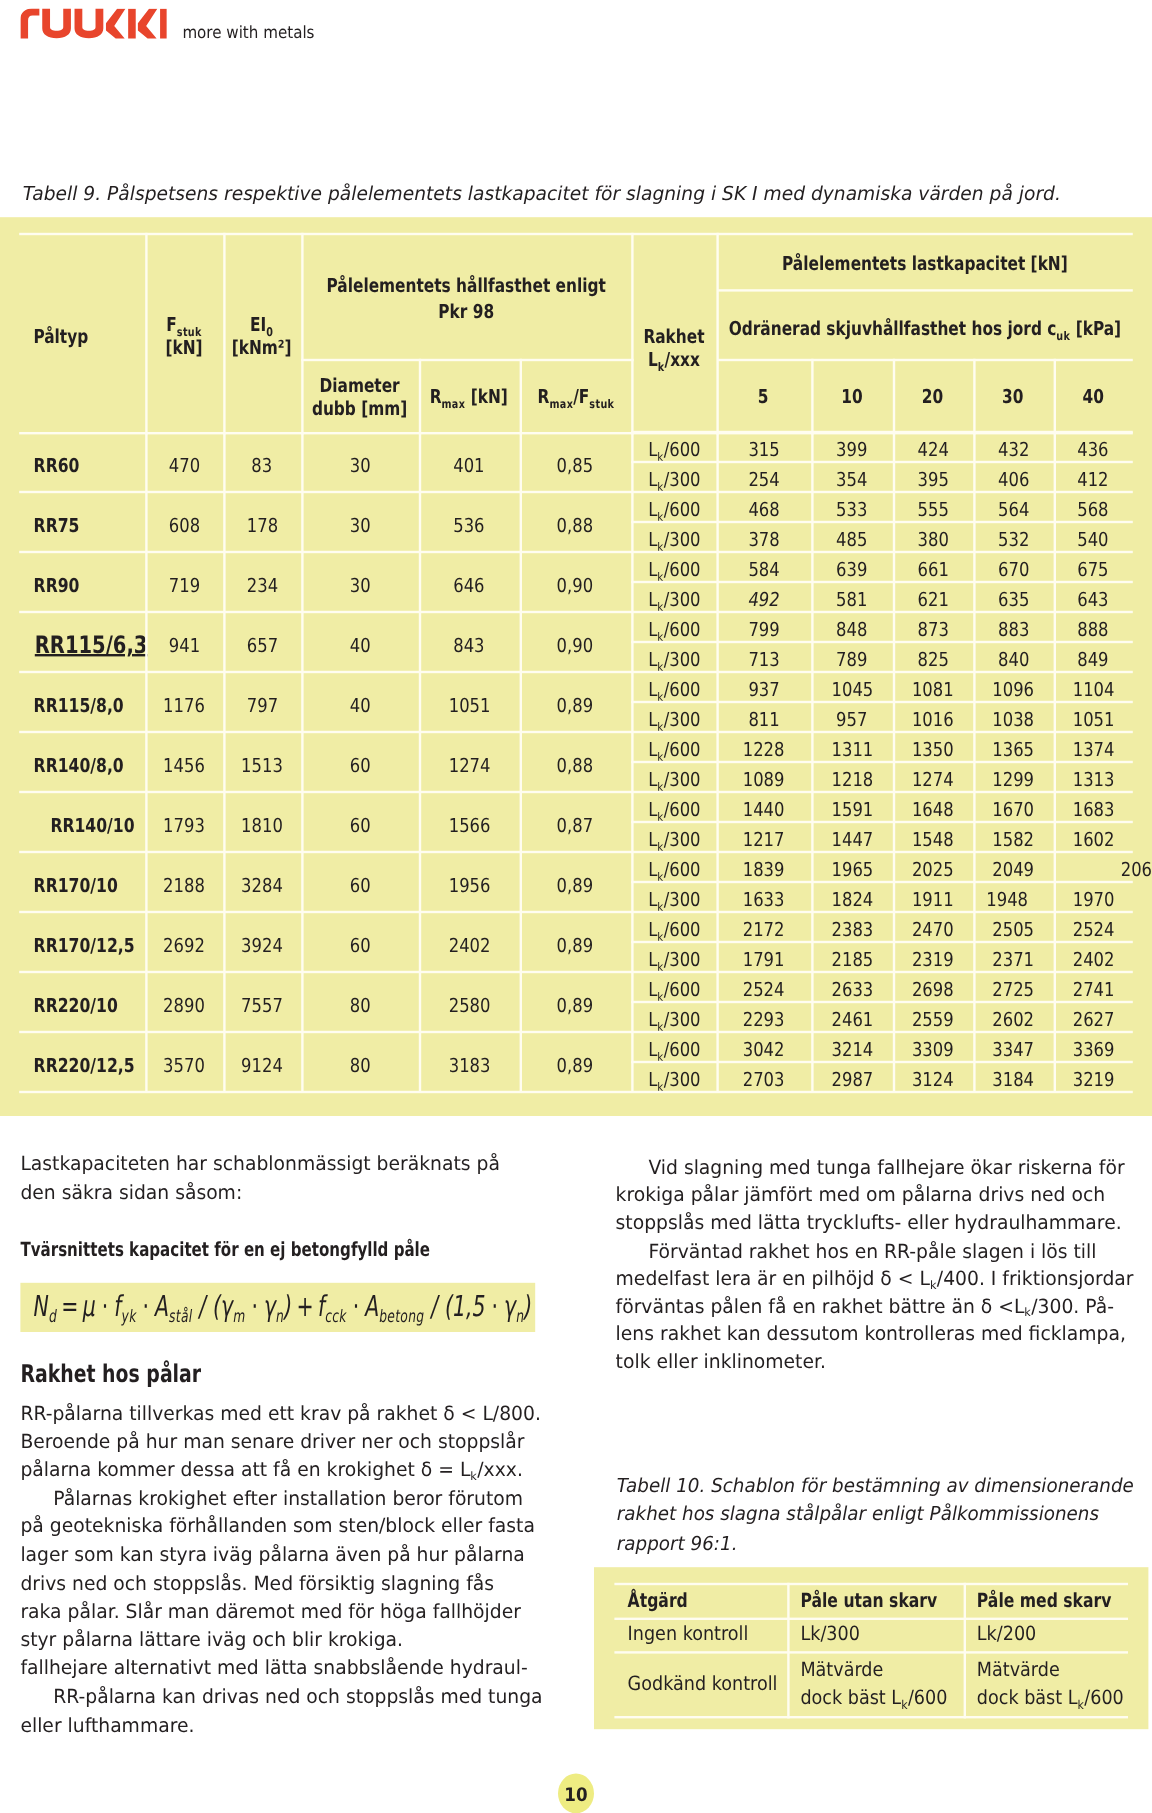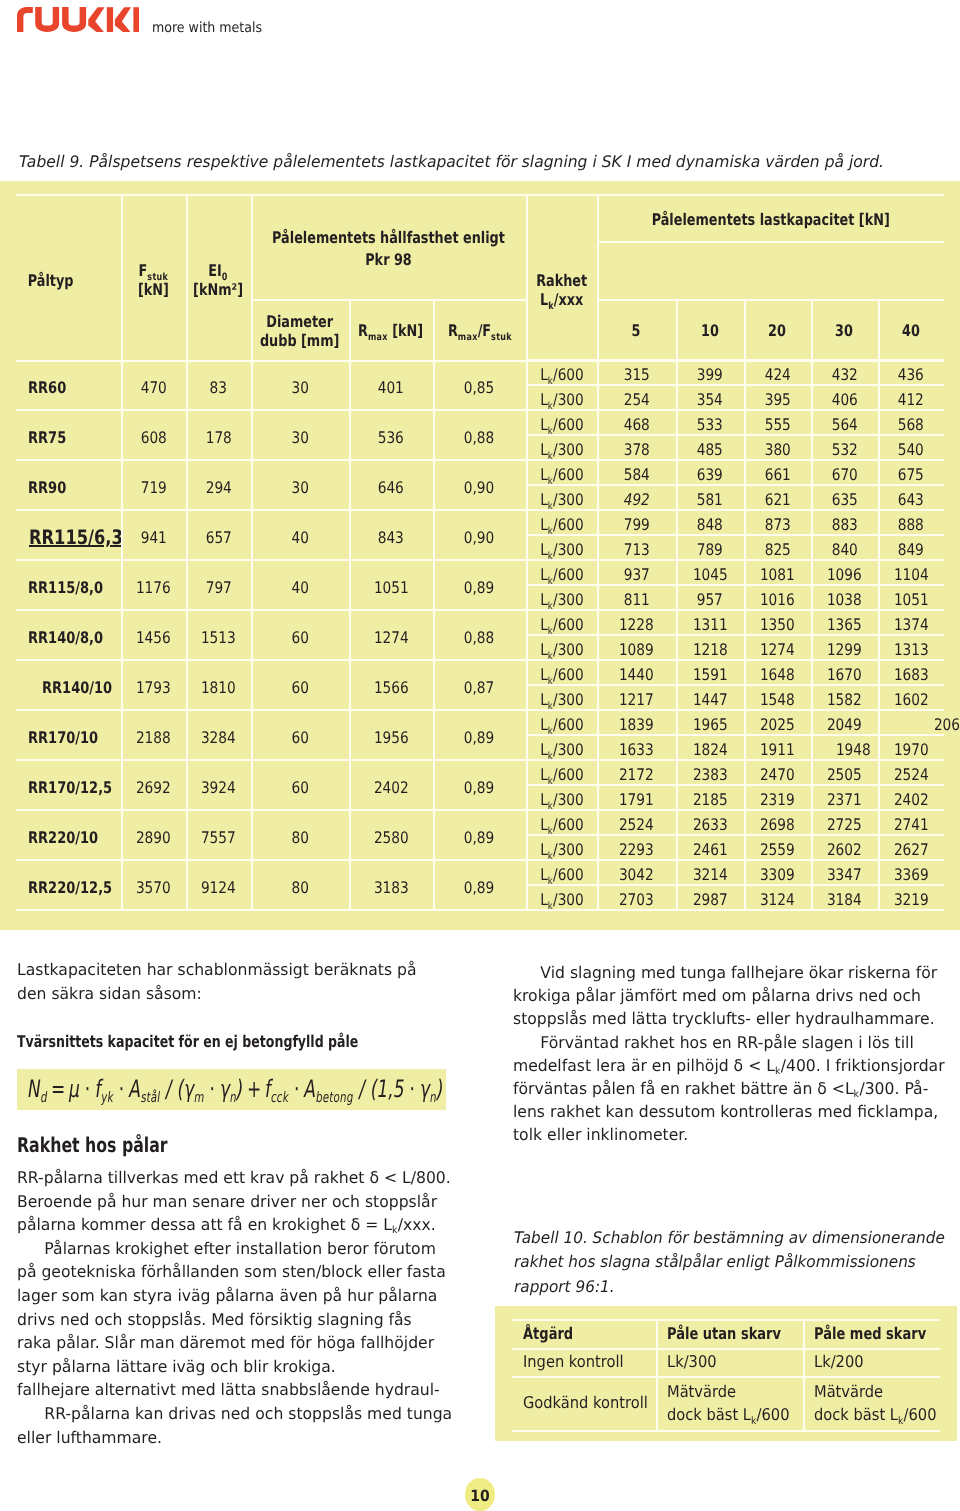--- a/index.html
+++ b/index.html
@@ -166,20 +166,23 @@
       </div>
 
     <div class="cell b" style="left:526px;top:13px;width:71px;height:166px;padding-top:14px;font-size:16px;">
       <span><span>Rakhet</span><br><span>L</span><sub>k</sub><span>/xxx</span></span>
       </div>
 
     <div class="cell b" style="left:597px;top:13px;width:347px;height:47px;padding-top:3px;font-size:16px;">
       <span>Pålelementets lastkapacitet [kN]</span>
       </div>
 
+    <div class="cell b" style="left:597px;top:60px;width:347px;height:58px;font-size:16px;white-space:nowrap;padding-top:4px;">
+      <span><span>Odränerad skjuvhållfasthet hos jord c</span><sub>uk</sub>&nbsp;<span>[kPa]</span></span>
+      </div>
 
     <div class="cell b" style="left:597px;top:118px;width:79px;height:61px;font-size:16px;padding-top:2px;">
         <span>5</span>
       </div>
     <div class="cell b" style="left:676px;top:118px;width:68px;height:61px;font-size:16px;padding-top:2px;">
         <span>10</span>
       </div>
     <div class="cell b" style="left:744px;top:118px;width:67px;height:61px;font-size:16px;padding-top:2px;">
         <span>20</span>
       </div>
@@ -304,21 +307,21 @@
         </div>
         <div class="hr" style="left:16px;top:278px;width:928px;"></div>
         <div class="hr" style="left:526px;top:253px;width:418px;"></div>
         <div class="cell body b" style="left:16px;top:279px;width:105px;height:50px;font-size:16px;justify-content:flex-start;padding-left:12px;">
           <span>RR90</span>
         </div>
         <div class="cell body" style="left:121px;top:279px;width:65px;height:50px;font-size:16px;">
           <span>719</span>
         </div>
         <div class="cell body" style="left:186px;top:279px;width:65px;height:50px;font-size:16px;">
-          <span>294</span>
+          <span>234</span>
         </div>
         <div class="cell body" style="left:251px;top:279px;width:98px;height:50px;font-size:16px;">
           <span>30</span>
         </div>
         <div class="cell body" style="left:349px;top:279px;width:84px;height:50px;font-size:16px;">
           <span>646</span>
         </div>
         <div class="cell body" style="left:433px;top:279px;width:93px;height:50px;font-size:16px;">
           <span>0,90</span>
         </div>
@@ -622,21 +625,21 @@
         </div>
         <div class="cell body" style="left:744px;top:529px;width:67px;height:25px;font-size:16px;">
           <span>2025</span>
         </div>
         <div class="cell body" style="left:744px;top:554px;width:67px;height:25px;font-size:16px;">
           <span>1911</span>
         </div>
         <div class="cell body" style="left:811px;top:529px;width:67px;height:25px;font-size:16px;">
           <span>2049</span>
         </div>
-        <div class="cell body" style="left:811px;top:554px;width:57px;height:25px;font-size:16px;margin-left:14px;">
+        <div class="cell body" style="left:811px;top:554px;width:57px;height:25px;font-size:16px;">
           <span>1948</span>
         </div>
         <div class="cell body" style="left:878px;top:529px;width:66px;height:25px;font-size:16px;padding-left:40px;">
           <span>2063</span>
         </div>
         <div class="cell body" style="left:878px;top:554px;width:66px;height:25px;font-size:16px;">
           <span>1970</span>
         </div>
         <div class="hr" style="left:16px;top:578px;width:928px;"></div>
         <div class="hr" style="left:526px;top:553px;width:418px;"></div>

